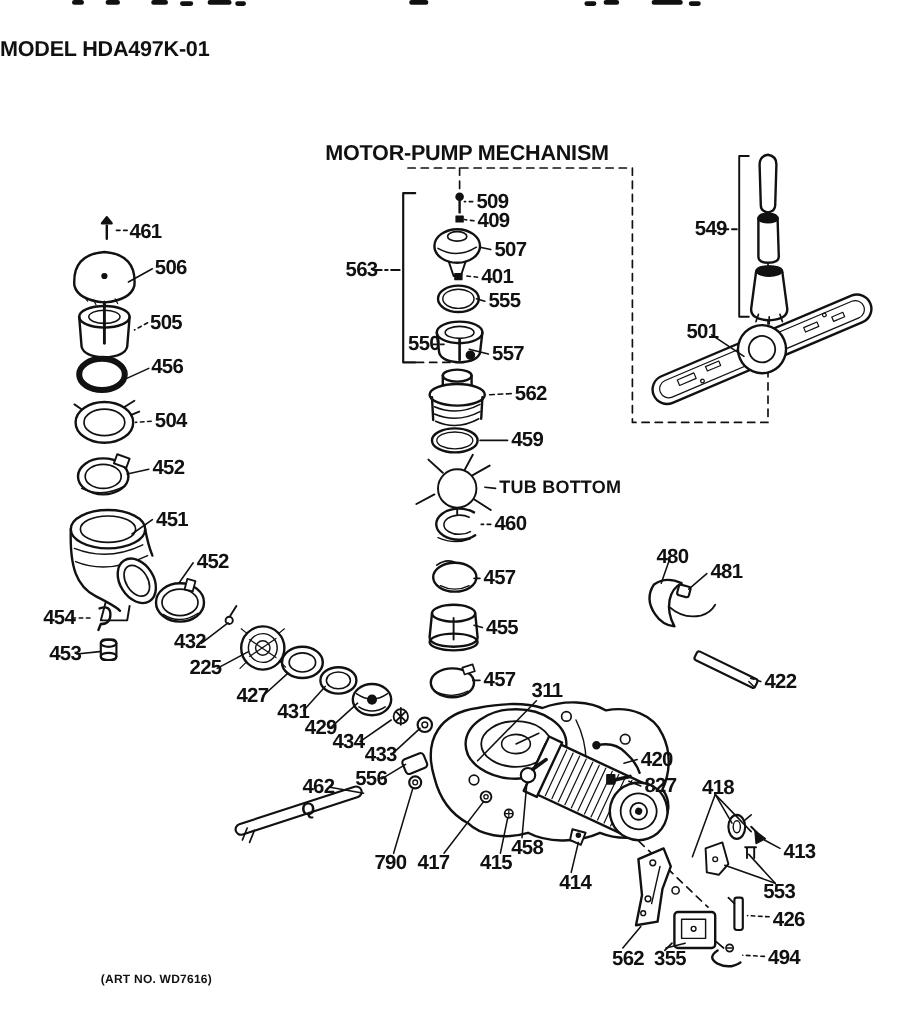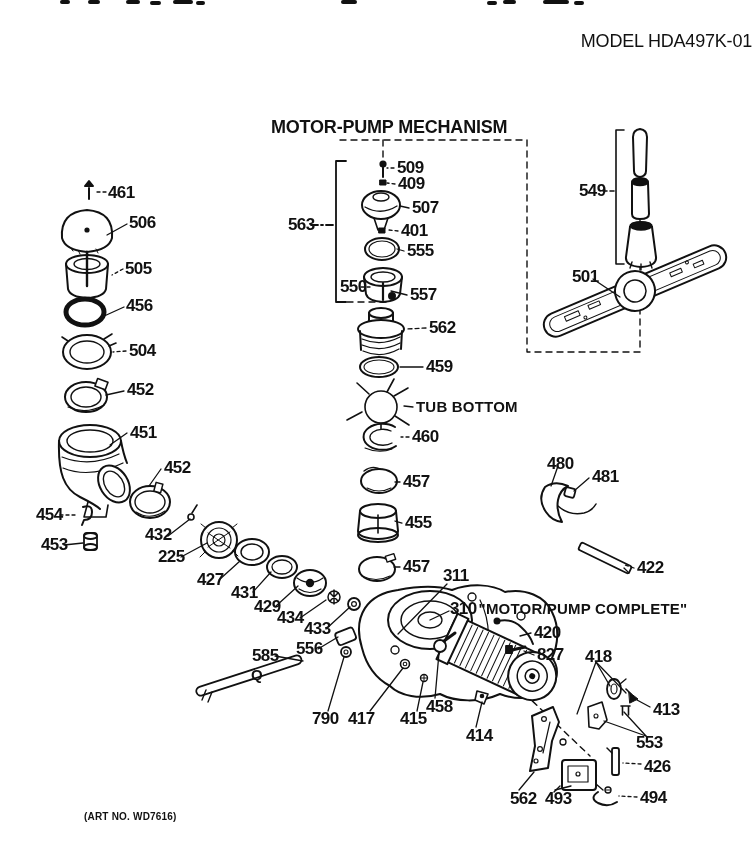--- a/index.html
+++ b/index.html
@@ -3,22 +3,22 @@
 <meta charset="utf-8">
 <style>
   html,body{margin:0;padding:0;background:#fff;}
   #canvas{position:relative;width:752px;height:844px;background:#fff;overflow:hidden;
           font-family:"Liberation Sans",sans-serif;color:#111;}
   svg{position:absolute;left:0;top:0;}
   .lbl{position:absolute;font-weight:bold;font-size:17px;line-height:1;
        letter-spacing:-0.6px;white-space:nowrap;color:#111;}
   .sm{font-size:15px;letter-spacing:0.2px;}
   .xs{font-size:10px;letter-spacing:0.2px;}
-  .title{position:absolute;left:0;right:0;top:31px;text-align:right;
-         font-weight:normal;font-size:18px;letter-spacing:-0.2px;}
+  .title{position:absolute;left:0;right:0;top:31px;text-align:left;
+         font-weight:bold;font-size:18px;letter-spacing:-0.2px;}
   .heading{position:absolute;left:271px;top:117px;font-weight:bold;font-size:18px;
            letter-spacing:-0.2px;}
   .row310{position:absolute;left:450px;top:600px;display:flex;align-items:baseline;gap:2px;}
   .q{font-size:15px;}
 </style>
 </head>
 <body>
 
 <div id="canvas">
 
@@ -420,41 +420,37 @@
   <div class="lbl" style="left:340px;top:278px">550</div>
   <div class="lbl" style="left:410px;top:286px">557</div>
   <div class="lbl" style="left:429px;top:319px">562</div>
   <div class="lbl" style="left:426px;top:358px">459</div>
   <div class="lbl sm" style="left:416px;top:399px">TUB BOTTOM</div>
   <div class="lbl" style="left:412px;top:428px">460</div>
   <div class="lbl" style="left:403px;top:473px">457</div>
   <div class="lbl" style="left:405px;top:514px">455</div>
   <div class="lbl" style="left:403px;top:558px">457</div>
   <div class="lbl" style="left:443px;top:567px">311</div>
-  <div class="row310">
-    <span class="lbl" style="position:static">310</span>
-    <span class="lbl sm" style="position:static">"MOTOR/PUMP COMPLETE"</span>
-  </div>
   <div class="lbl" style="left:534px;top:624px">420</div>
   <div class="lbl" style="left:537px;top:646px">827</div>
   <div class="lbl" style="left:296px;top:640px">556</div>
-  <div class="lbl" style="left:252px;top:647px">585</div>
+  <div class="lbl" style="left:252px;top:647px">462</div>
   <div class="lbl q" style="left:251px;top:667px">Q</div>
   <div class="lbl" style="left:312px;top:710px">790</div>
   <div class="lbl" style="left:348px;top:710px">417</div>
   <div class="lbl" style="left:400px;top:710px">415</div>
   <div class="lbl" style="left:426px;top:698px">458</div>
   <div class="lbl" style="left:466px;top:727px">414</div>
   <div class="lbl" style="left:585px;top:648px">418</div>
   <div class="lbl" style="left:653px;top:701px">413</div>
   <div class="lbl" style="left:636px;top:734px">553</div>
   <div class="lbl" style="left:644px;top:758px">426</div>
   <div class="lbl" style="left:640px;top:789px">494</div>
   <div class="lbl" style="left:510px;top:790px">562</div>
-  <div class="lbl" style="left:545px;top:790px">493</div>
+  <div class="lbl" style="left:545px;top:790px">355</div>
   <div class="lbl" style="left:579px;top:182px">549</div>
   <div class="lbl" style="left:572px;top:268px">501</div>
   <div class="lbl" style="left:547px;top:455px">480</div>
   <div class="lbl" style="left:592px;top:468px">481</div>
   <div class="lbl" style="left:637px;top:559px">422</div>
   <div class="lbl xs" style="left:84px;top:812px">(ART NO. WD7616)</div>
 
 </div>
 
 </body></html>

